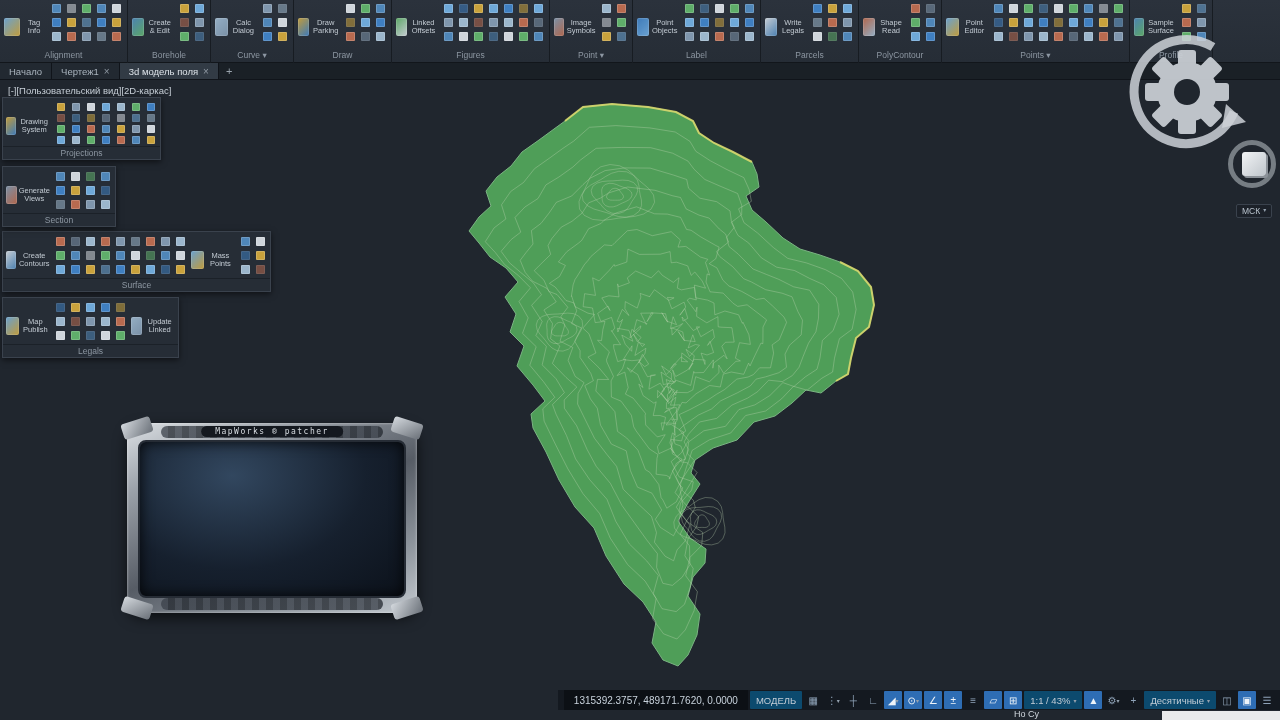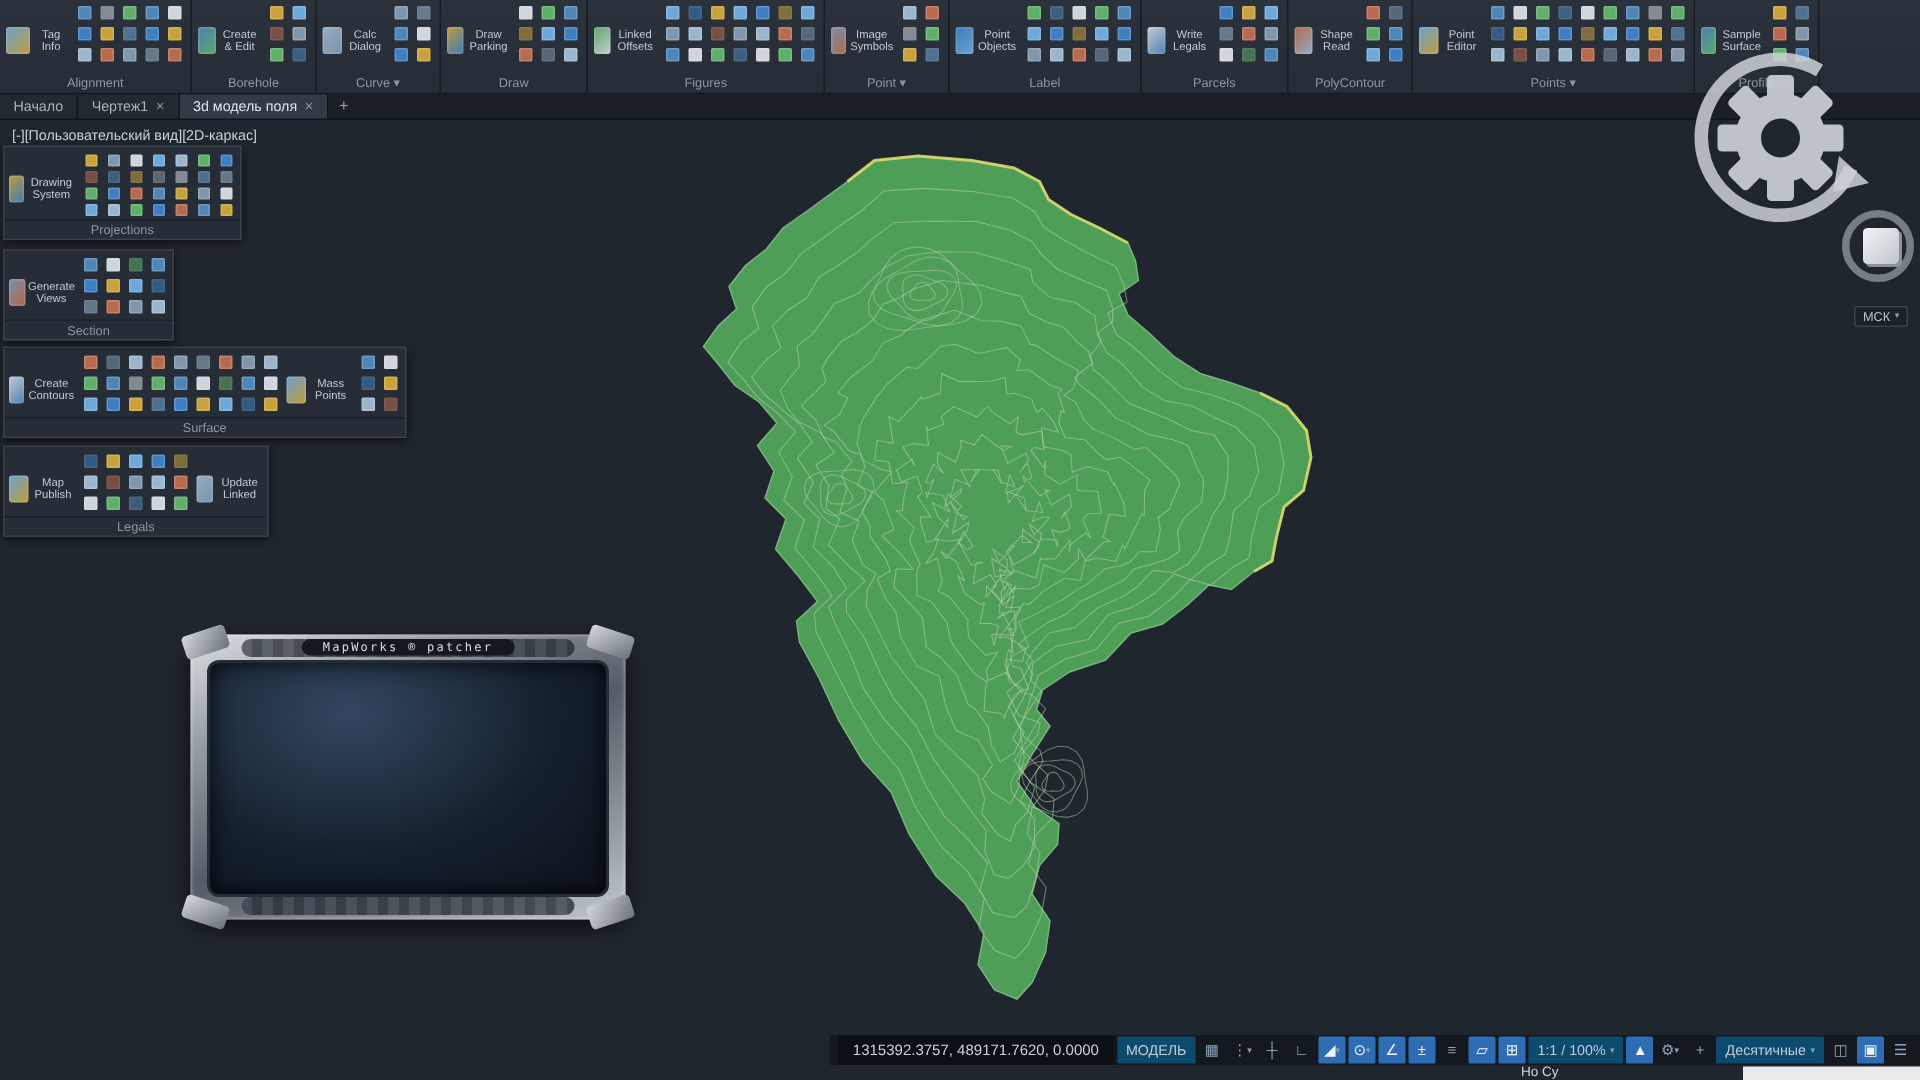--- a/index.html
+++ b/index.html
@@ -729,21 +729,21 @@
         <div class="sic">
           <span class="sg">≡</span>
         </div>
         <div class="sic active">
           <span class="sg">▱</span>
         </div>
         <div class="sic active">
           <span class="sg">⊞</span>
         </div>
         <div class="sbtn">
-          <span class="sv">1:1 / 100%</span>
+          <span class="sv">1:1 / 43%</span>
           <span class="scaret">▾</span>
         </div>
         <div class="sic active">
           <span class="sg">▲</span>
         </div>
         <div class="sic">
           <span class="sg">⚙</span>
           <span class="scaret">▾</span>
         </div>
         <div class="sic">

